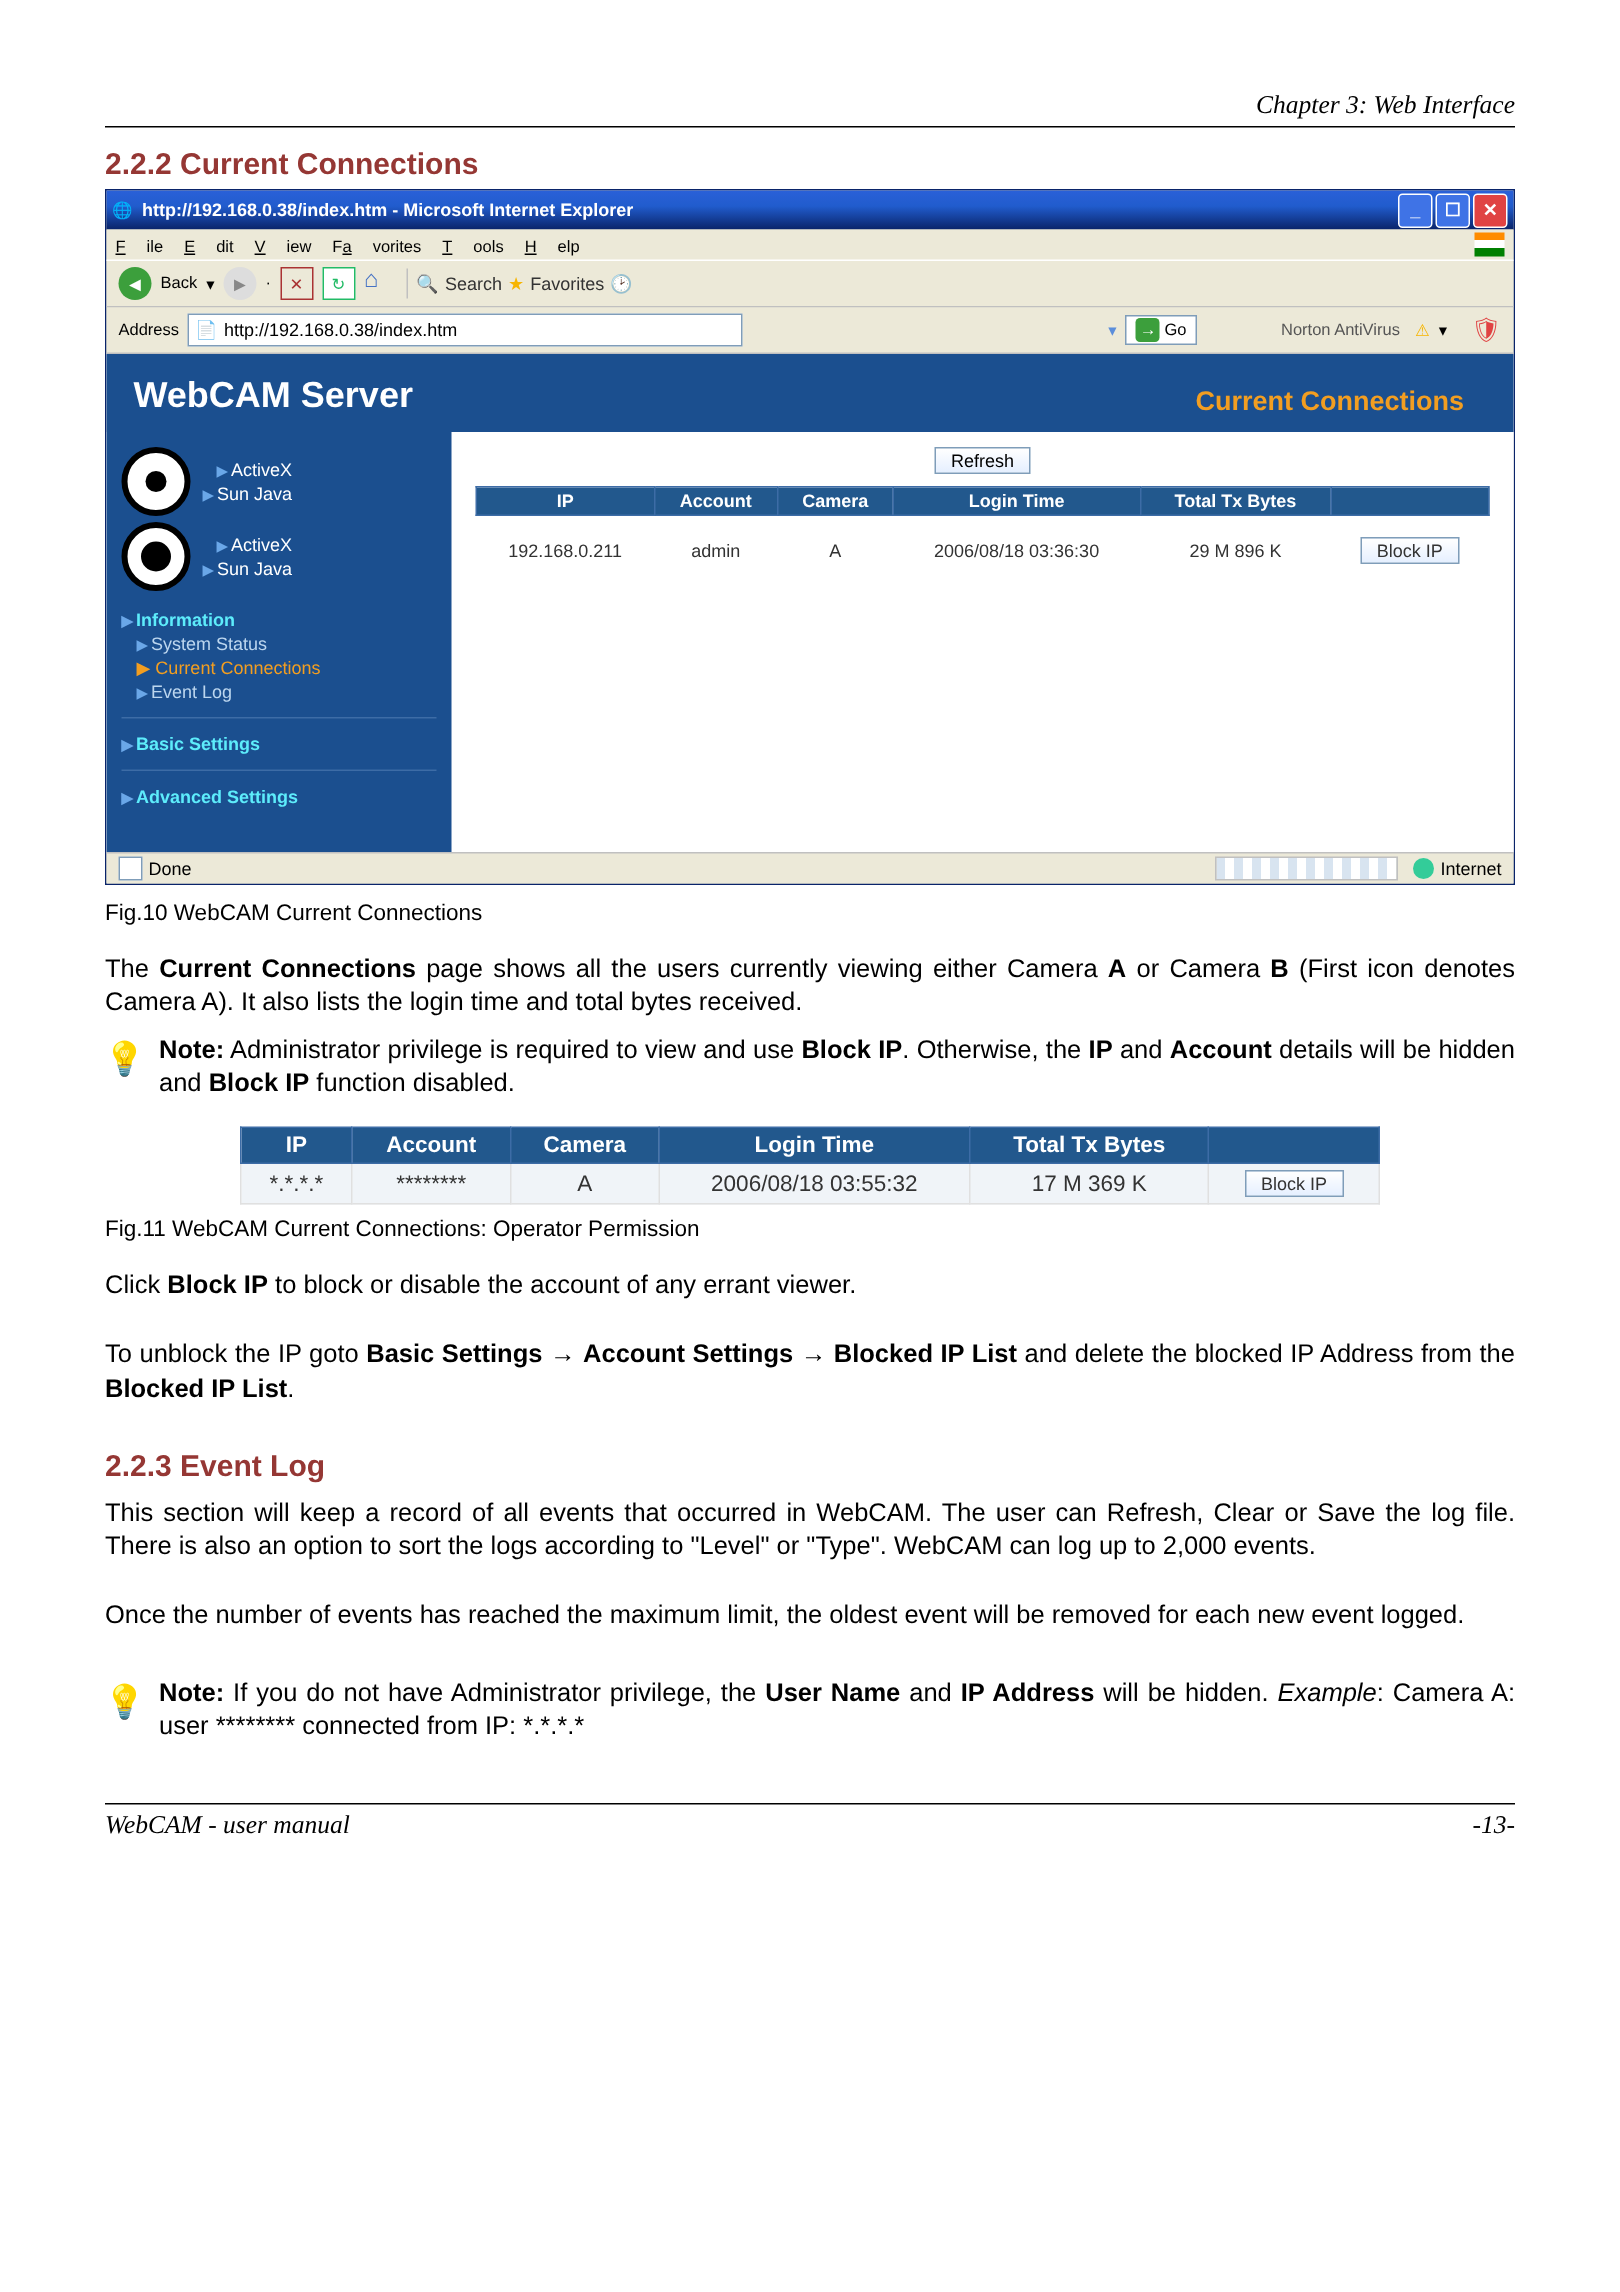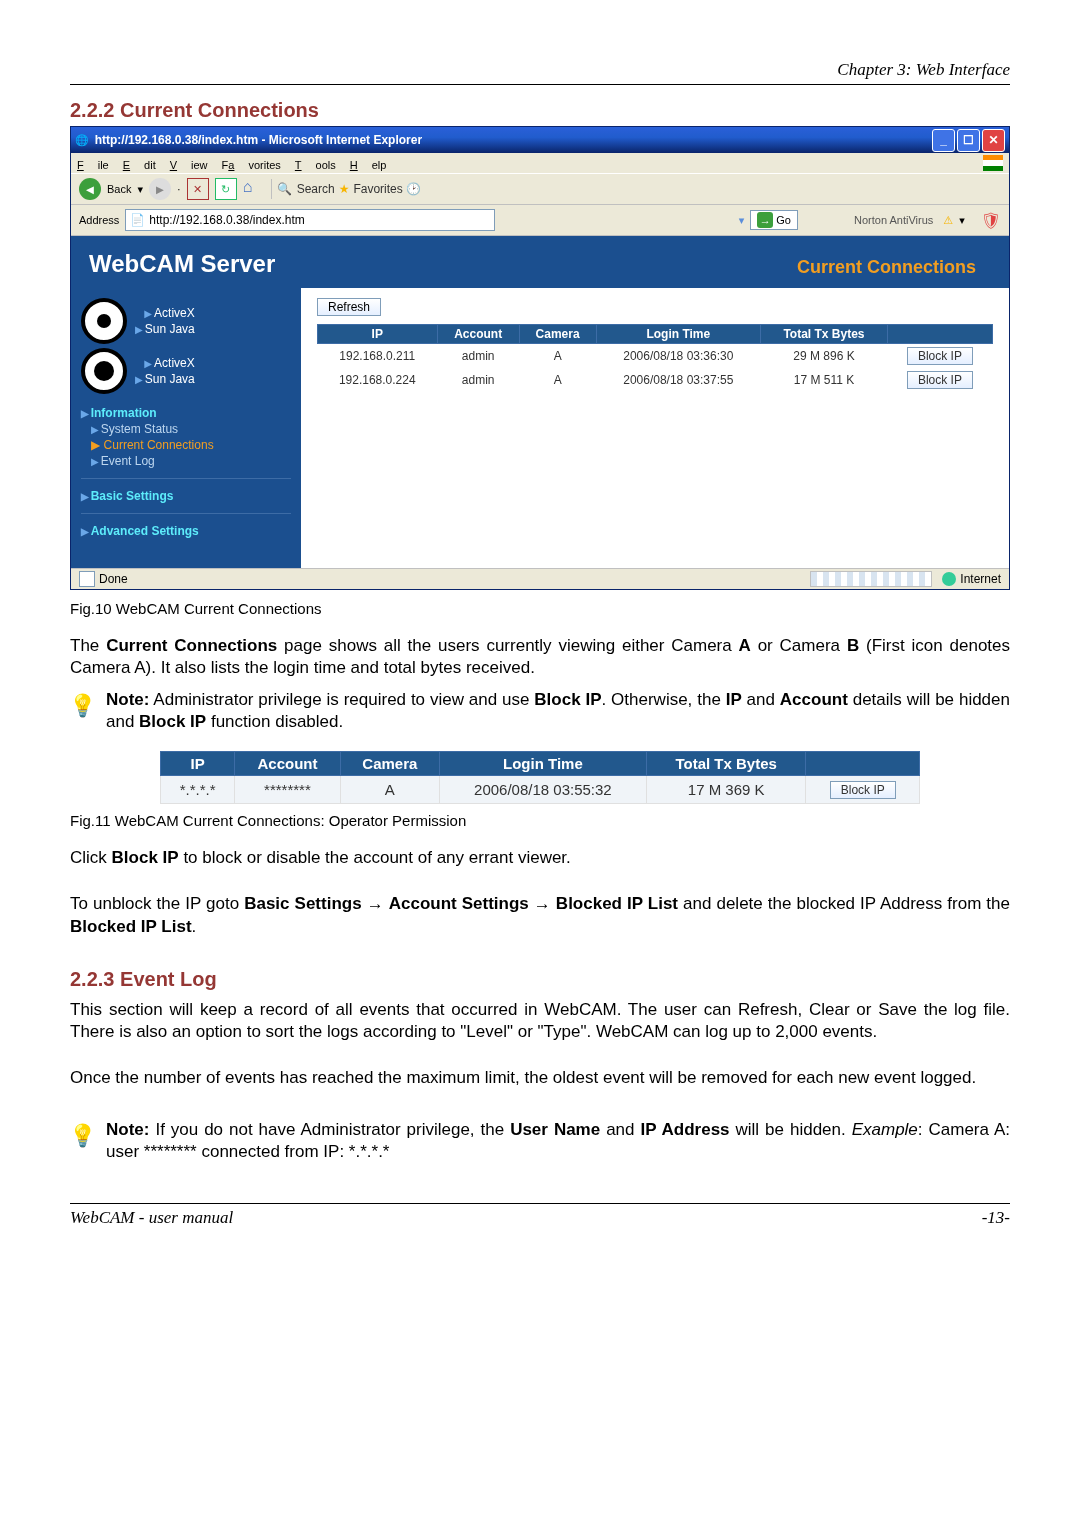--- a/index.html
+++ b/index.html
@@ -126,28 +126,28 @@
 }
 .cam-icon .pupil { width:14px;height:14px;border-radius:50%;background:#000;}
 .cam-links { display:flex;flex-direction:column;gap:2px;align-items:flex-end;}
 .play { color:#6aa7e8; margin-right:2px; font-size:10px;}
 .side-section { margin:12px 0 6px 0; }
 .side-title { color:#5decfb; font-weight:bold; }
 .side-item { margin:2px 0 2px 10px; color:#bcd6ef;}
 .side-item.current { color:#f29e21; }
 .side-hr { border:none;border-top:1px solid #3d6ca6;margin:10px 0;}
 .right-pane { flex:1; padding: 10px 16px; }
-.refresh-wrap { text-align:left; margin-bottom:8px;}
+.refresh-wrap { text-align:center; margin-bottom:8px;}
 .old-btn {
   border: 1px solid #7f9db9; background: linear-gradient(#fff,#e5efff); padding: 1px 10px; font-size:12px;
   display:inline-block; cursor:pointer;
 }
 .conn-table { width:100%; border-collapse: collapse; font-size:12px; }
 .conn-table th { background:#22588d;color:#fff;border:1px solid #3d6ca6;padding:2px 6px;font-weight:bold;}
-.conn-table td { text-align:center;color:#333;padding:3px 6px;margin-top:12px;}
+.conn-table td { text-align:center;color:#333;padding:14px 6px;margin-top:12px;}
 .statusbar {
   display:flex;align-items:center;background:#ece9d8;border-top:1px solid #c0c0c0;
   font-size:12px;padding:2px 8px;
 }
 .statusbar .done-ico { width:14px;height:14px;margin-right:4px;background:#fff;border:1px solid #7f9db9;}
 .statusbar .spacer { flex:1; }
 .statusbar .progress { width:120px;height:14px;border:1px solid #c0c0c0;margin-right:10px;
   background:repeating-linear-gradient(90deg,#d8e4f0 0 6px,#fff 6px 12px);}
 .statusbar .globe { width:14px;height:14px;border-radius:50%;background:#3c9; margin-right:4px;}
 .fig-caption { font-size:15px; margin:8px 0 18px 0;}
@@ -292,28 +292,20 @@
               <th></th>
             </tr>
             <tr>
               <td>192.168.0.211</td>
               <td>admin</td>
               <td>A</td>
               <td>2006/08/18 03:36:30</td>
               <td>29 M 896 K</td>
               <td><span class="old-btn">Block IP</span></td>
             </tr>
-            <tr>
-              <td>192.168.0.224</td>
-              <td>admin</td>
-              <td>A</td>
-              <td>2006/08/18 03:37:55</td>
-              <td>17 M 511 K</td>
-              <td><span class="old-btn">Block IP</span></td>
-            </tr>
           </tbody>
             </table>
         </div>
       </div>
     </div>
 
     <div class="statusbar">
       <div class="done-ico"></div>
       <span>Done</span>
       <div class="spacer"></div>

